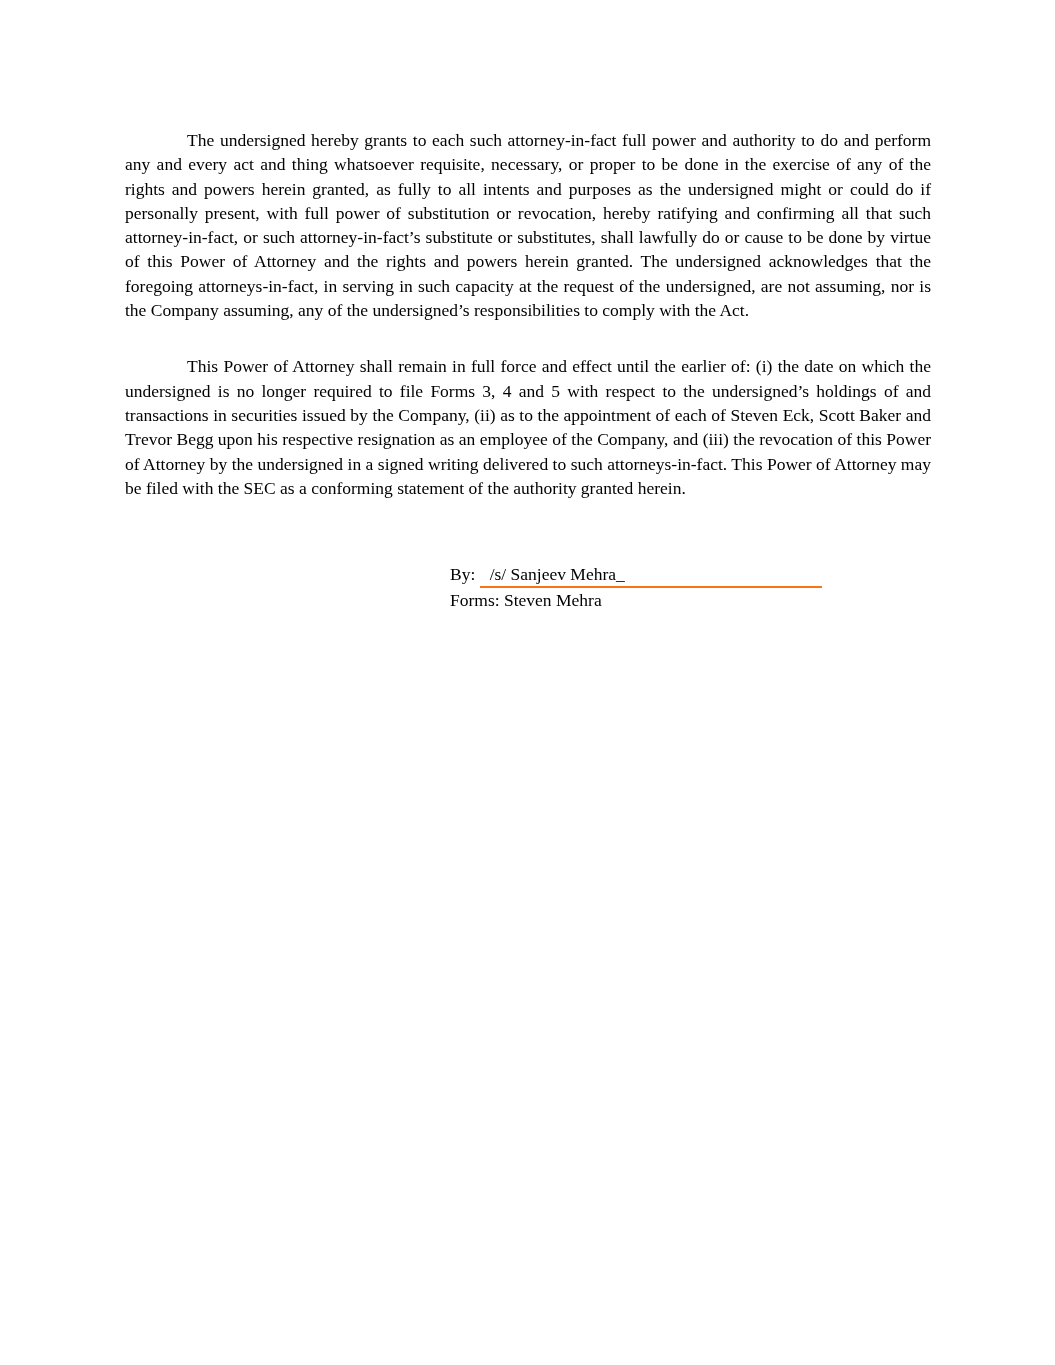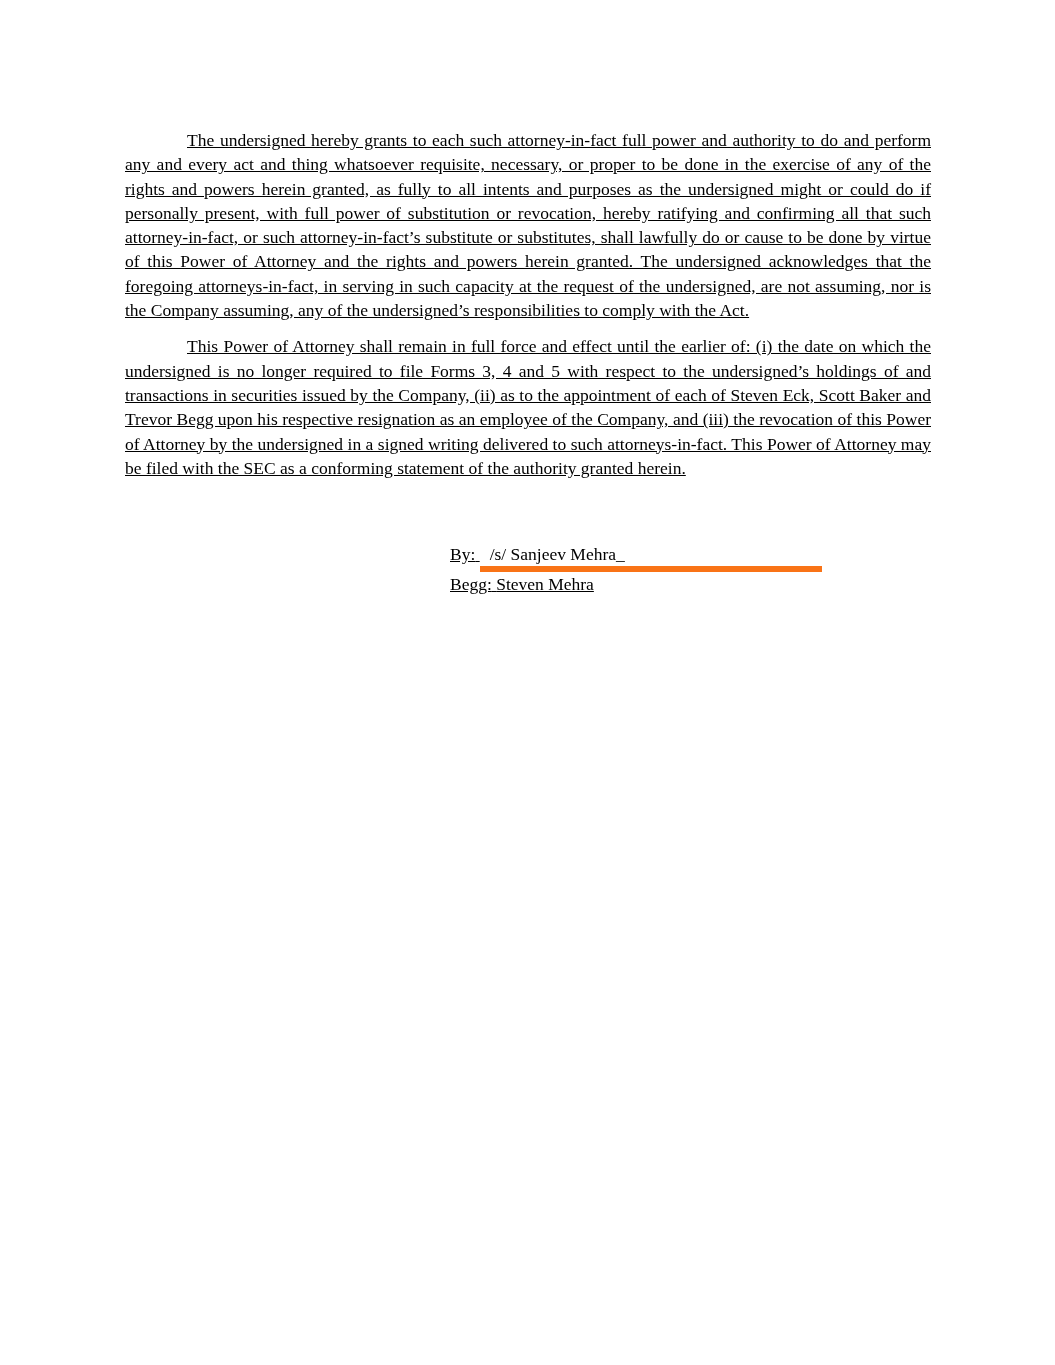--- a/index.html
+++ b/index.html
@@ -12,32 +12,31 @@
     background: #ffffff;
     color: #000000;
     font-family: "Liberation Serif", "DejaVu Serif", serif;
     overflow: hidden;
   }
   .page {
     box-sizing: border-box;
     width: 1055px;
     height: 1365px;
     padding: 128px 124px 0 125px;
-    text-decoration: underline;
   }
   .para {
     margin: 0;
     font-size: 17.5px;
     line-height: 24.3px;
     text-align: justify;
     text-align-last: left;
     text-indent: 62px;
   }
   .para-gap {
-    margin-top: 12px;
+    margin-top: 32px;
   }
   .witness-gap {
     margin-top: 58px;
   }
   sup.ordinal {
     font-size: 0.62em;
     vertical-align: super;
     line-height: 0;
   }
   .sig-block {
@@ -46,21 +45,21 @@
     font-size: 17.5px;
     line-height: 24.3px;
   }
   .sig-by-row {
     white-space: nowrap;
   }
   .sig-underline {
     display: inline-block;
     box-sizing: border-box;
     width: 342px;
-    border-bottom: 6px solid #f97316;
+    border-bottom: 2px solid #f97316;
     padding-left: 10px;
     vertical-align: baseline;
   }
   .sig-name-row {
     white-space: nowrap;
   }
 </style>
 </head>
 <body>
 
@@ -68,16 +67,16 @@
 
   <p class="para">The undersigned hereby grants to each such attorney-in-fact full power and authority to do and perform any and every act and thing whatsoever requisite, necessary, or proper to be done in the exercise of any of the rights and powers herein granted, as fully to all intents and purposes as the undersigned might or could do if personally present, with full power of substitution or revocation, hereby ratifying and confirming all that such attorney-in-fact, or such attorney-in-fact’s substitute or substitutes, shall lawfully do or cause to be done by virtue of this Power of Attorney and the rights and powers herein granted.  The undersigned acknowledges that the foregoing attorneys-in-fact, in serving in such capacity at the request of the undersigned, are not assuming, nor is the Company assuming, any of the undersigned’s responsibilities to comply with the Act.</p>
 
   <p class="para para-gap">This Power of Attorney shall remain in full force and effect until the earlier of: (i) the date on which the undersigned is no longer required to file Forms 3, 4 and 5 with respect to the undersigned’s holdings of and transactions in securities issued by the Company, (ii) as to the appointment of each of Steven Eck, Scott Baker and Trevor Begg upon his respective resignation as an employee of the Company, and (iii) the revocation of this Power of Attorney by the undersigned in a signed writing delivered to such attorneys-in-fact.  This Power of Attorney may be filed with the SEC as a conforming statement of the authority granted herein.</p>
 
 
   <div class="sig-block">
     <div class="sig-by-row"><span>By:</span>
       <span class="sig-underline"><span>/s/ Sanjeev Mehra_</span></span>
     </div>
-    <div class="sig-name-row"><span>Begg:</span>&nbsp;<span>Steven Mehra</span></div>
+    <div class="sig-name-row"><span>Forms:</span>&nbsp;<span>Steven Mehra</span></div>
   </div>
 
 </div>
 
 </body></html>

